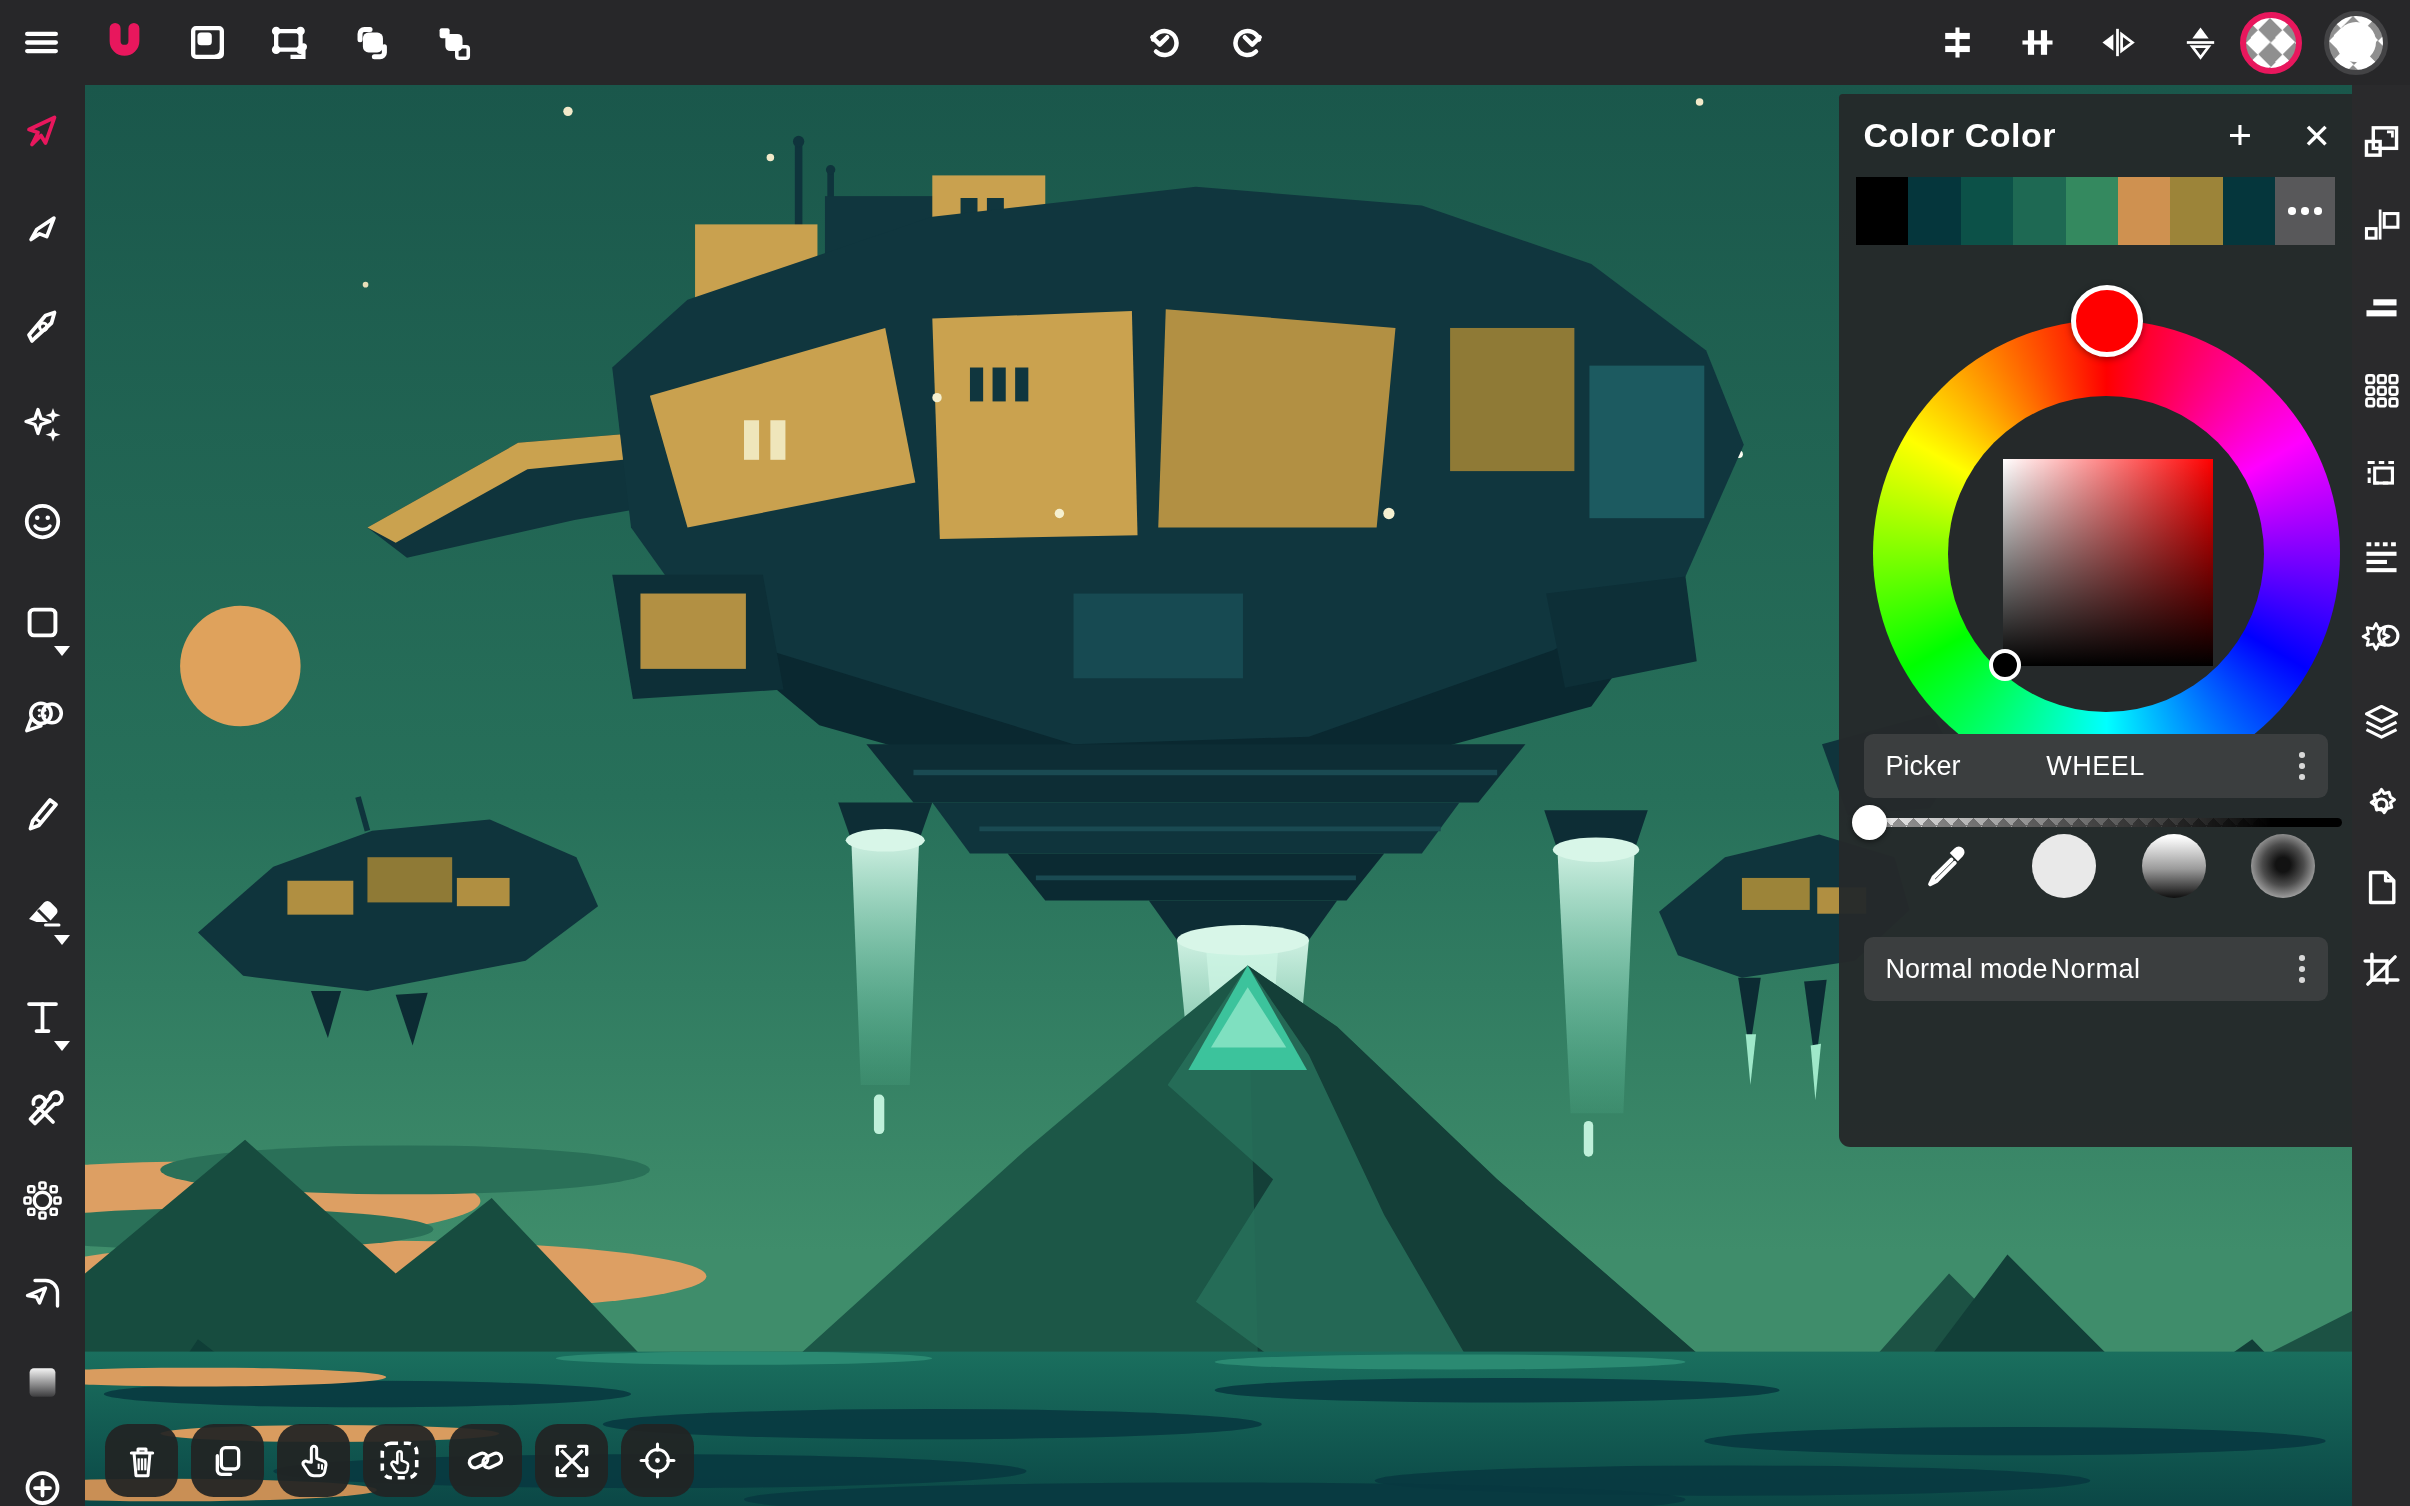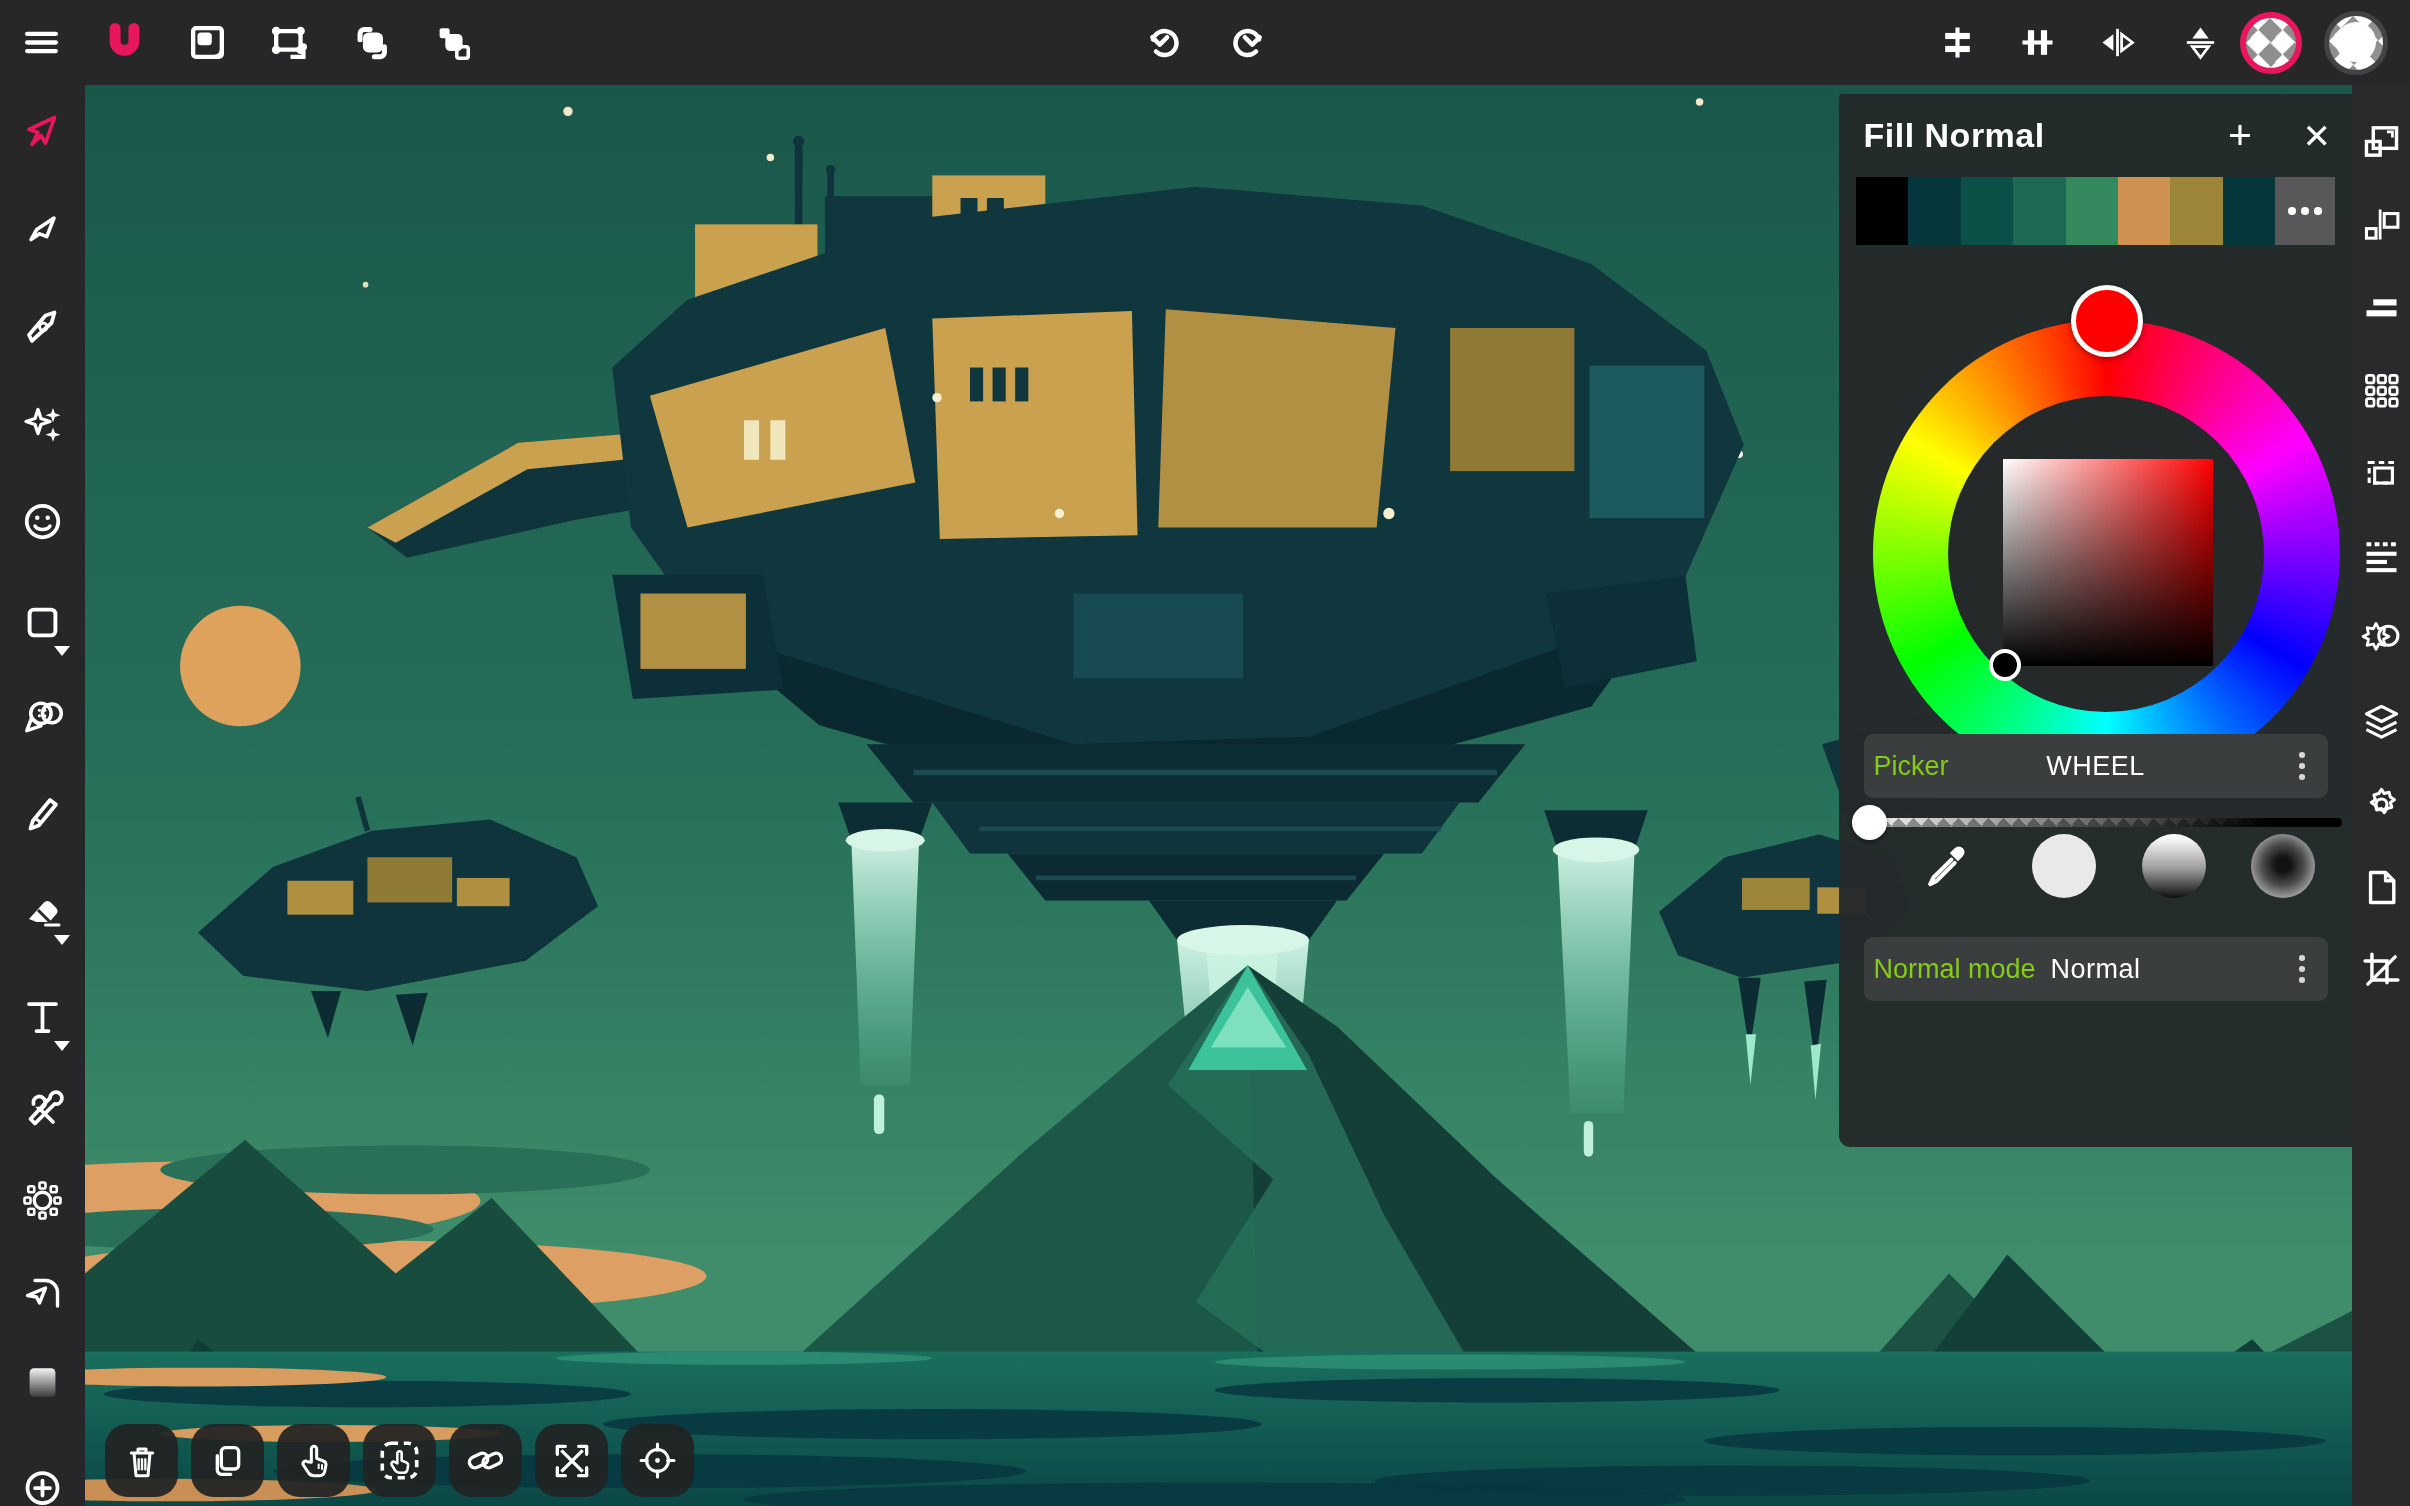--- a/index.html
+++ b/index.html
@@ -55,21 +55,21 @@
               background:linear-gradient(to right,rgba(0,0,0,0),#000 85%),
                          repeating-conic-gradient(from 45deg,#9a9a9a 0 25%,#f2f2f2 0 50%);
               background-size:100% 100%, 15px 15px; }
   #opacity-thumb { position:absolute; left:13px; top:560px; width:35px; height:35px; border-radius:50%;
               background:#fff; box-shadow:0 1.9px 5.6px rgba(0,0,0,.45); }
 
   .fp-row { position:absolute; left:24.5px; width:464px; height:64px; background:#3b3e3f; border-radius:9.4px;
             display:flex; align-items:center; }
   #picker-row { top:640px; }
   #blend-row { top:843px; }
-  .fp-row-label { position:absolute; left:10px; color:#84cc16; font-size:27px; }
+  .fp-row-label { position:absolute; left:22px; color:#ffffff; font-size:27px; }
   .fp-row-value { width:100%; text-align:center; color:#fff; font-size:27px; letter-spacing:0.5px; }
   .kebab { position:absolute; right:22.6px; display:flex; flex-direction:column; gap:5.6px; }
   .kebab i { width:5.6px; height:5.6px; border-radius:50%; background:#d8d8d8; }
 
   #fill-types { position:absolute; left:0; top:725px; width:513px; height:94px; }
   #eyedropper { position:absolute; left:83px; top:21px; }
   .ftype { position:absolute; top:15px; width:64px; height:64px; border-radius:50%; }
   #ft-solid  { left:193px; background:#e9e9e9; }
   #ft-linear { left:303px; background:linear-gradient(to bottom,#fdfdfd 5%,#9a9a9a 55%,#0e0e0e 100%); }
   #ft-radial { left:412px; background:radial-gradient(circle at 50% 48%,#121212 0 16%,#4c4c4c 45%,#b5b5b5 80%,#d9d9d9 100%); }
@@ -577,21 +577,21 @@
           <line x1="30" y1="6" x2="30" y2="15" stroke="#fff" stroke-width="4.5" stroke-linecap="round"></line>
           <line x1="30" y1="45" x2="30" y2="54" stroke="#fff" stroke-width="4.5" stroke-linecap="round"></line>
           <line x1="6" y1="30" x2="15" y2="30" stroke="#fff" stroke-width="4.5" stroke-linecap="round"></line>
           <line x1="45" y1="30" x2="54" y2="30" stroke="#fff" stroke-width="4.5" stroke-linecap="round"></line>
         </svg>
     </div>
   </div>
 
   <div id="fill-panel">
     <div id="fp-header">
-      <span id="fp-title">Fill Normal</span>
+      <span id="fp-title">Color Color</span>
       <span id="fp-add">+</span>
       <span id="fp-close">✕</span>
     </div>
 
     <div id="fp-swatches">
 
     <div class="swatch" style="background: rgb(0, 0, 0);"></div>
         <div class="swatch" style="background: rgb(5, 54, 60);"></div>
         <div class="swatch" style="background: rgb(12, 81, 72);"></div>
         <div class="swatch" style="background: rgb(30, 105, 83);"></div>

